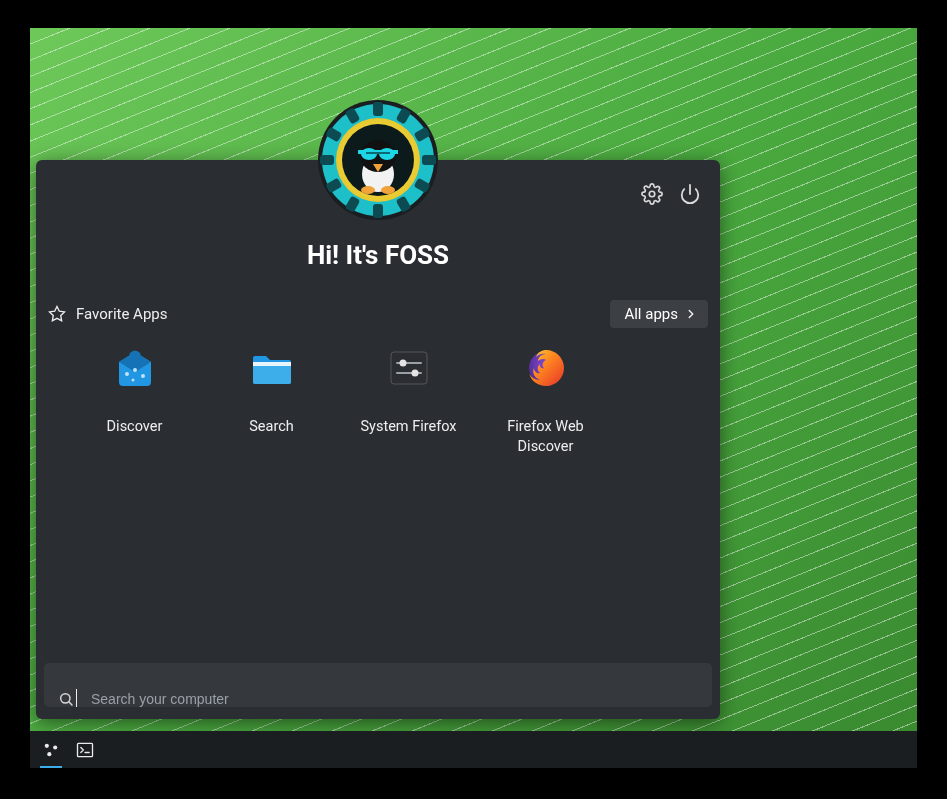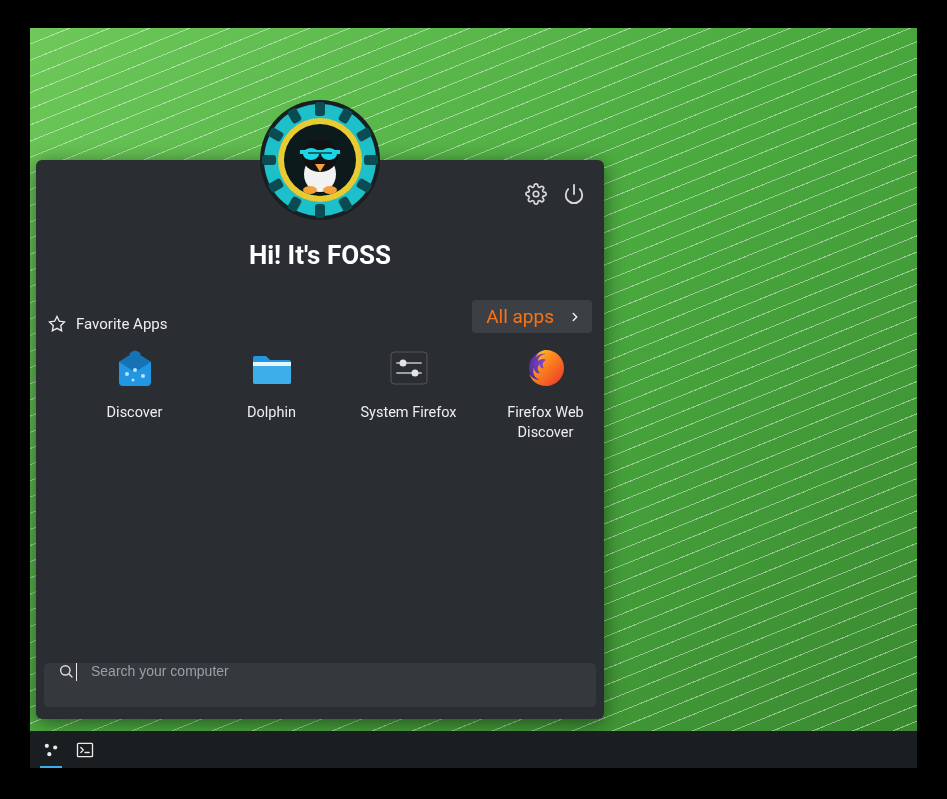--- a/index.html
+++ b/index.html
@@ -63,21 +63,21 @@
     bottom:-7px;
     left:0;
     right:0;
     height:2px;
     background:#3daee9;
   }
   .launcher {
     position: absolute;
     left: 36px;
     top: 160px;
-    width: 568px;
+    width: 684px;
     height: 559px;
     background: #2a2e33;
     border-radius: 6px;
     box-shadow: 0 4px 20px rgba(0,0,0,0.5);
     color: #eee;
   }
   .avatar {
     position: absolute;
     left: 50%;
     top: -60px;
@@ -115,39 +115,39 @@
     font-weight: 700;
     color: #fff;
   }
   .section-row {
     position: absolute;
     top: 140px;
     left: 12px;
     right: 12px;
     display: flex;
     justify-content: space-between;
-    align-items: flex-end;
+    align-items: center;
   }
   .fav-label {
     display: flex;
     align-items: center;
     gap: 10px;
     font-size: 15px;
     color: #eee;
   }
   .all-apps {
     background: #3c4045;
     border-radius: 4px;
     padding: 5px 10px 5px 14px;
-    font-size: 19px;
-    display: flex;
-    align-items: center;
-    gap: 14px;
+    font-size: 15px;
+    display: flex;
+    align-items: center;
+    gap: 6px;
     cursor: pointer;
-    color:#f97316;
+    color:#ffffff;
   }
   .apps-grid {
     position: absolute;
     top: 182px;
     left: 30px;
     right: 30px;
     display: grid;
     grid-template-columns: repeat(4, 137px);
     gap: 0;
   }
@@ -159,37 +159,37 @@
     padding-top: 4px;
   }
   .app-icon {
     width: 44px;
     height: 44px;
     display:flex;
     align-items:center;
     justify-content:center;
   }
   .app-label {
-    margin-top: 13px;
+    margin-top: 27px;
     font-size: 14.5px;
     text-align: center;
     color: #eee;
     line-height: 1.35;
     max-width: 120px;
   }
   .search-bar {
     position: absolute;
     left: 8px;
     right: 8px;
     bottom: 12px;
     height: 44px;
     background: #35393e;
     border-radius: 5px;
     display: flex;
-    align-items: flex-start;
+    align-items: flex-end;
     padding: 0 14px;
     gap: 14px;
   }
   .search-bar input {
     flex: 1;
     background: transparent;
     border: none;
     outline: none;
     color: #ddd;
     font-size: 14px;
@@ -307,21 +307,21 @@
     </div>
 
     <div class="app">
       <div class="app-icon">
         <svg width="44" height="44" viewBox="0 0 44 44">
           <path d="M3 12 L3 36 Q3 38 5 38 L39 38 Q41 38 41 36 L41 16 Q41 14 39 14 L20 14 L16 10 L5 10 Q3 10 3 12 Z" fill="#2196e3"></path>
           <rect x="3" y="16" width="38" height="22" rx="2" fill="#3daee9"></rect>
           <rect x="3" y="16" width="38" height="4" fill="#e8f4fb"></rect>
         </svg>
       </div>
-      <div class="app-label">Dolphin</div>
+      <div class="app-label">Search</div>
     </div>
 
     <div class="app">
       <div class="app-icon">
         <svg width="44" height="44" viewBox="0 0 44 44">
           <rect x="4" y="6" width="36" height="32" rx="3" fill="#2a2e33" stroke="#555" stroke-width="1"></rect>
           <line x1="10" y1="17" x2="34" y2="17" stroke="#9aa0a6" stroke-width="2" stroke-linecap="round"></line>
           <circle cx="16" cy="17" r="3.5" fill="#e4e4e4"></circle>
           <line x1="10" y1="27" x2="34" y2="27" stroke="#9aa0a6" stroke-width="2" stroke-linecap="round"></line>
           <circle cx="28" cy="27" r="3.5" fill="#e4e4e4"></circle>

